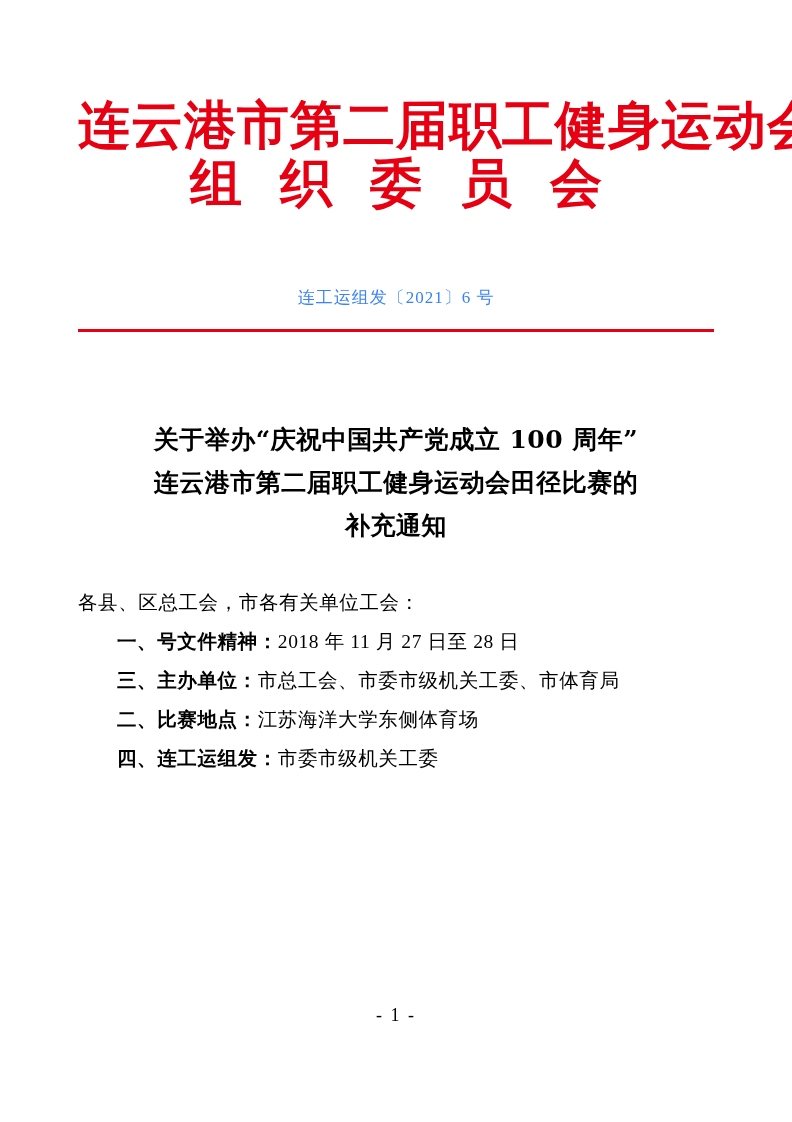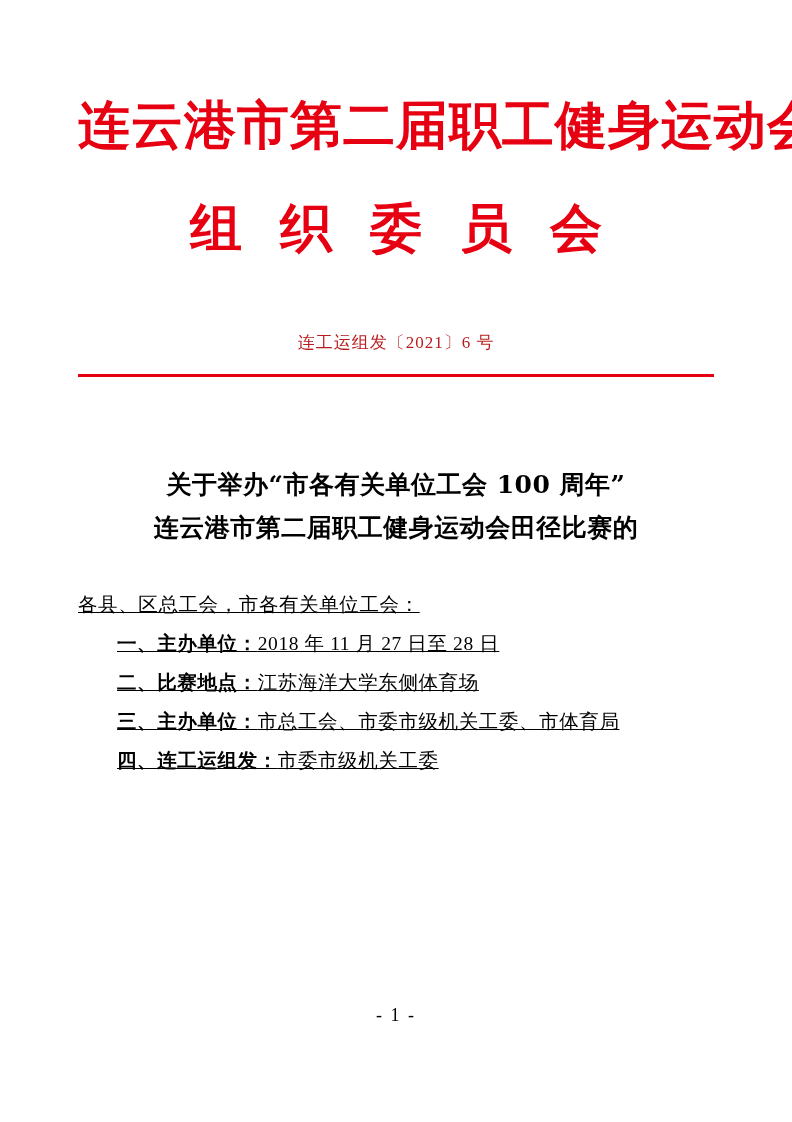--- a/index.html
+++ b/index.html
@@ -34,30 +34,29 @@
     font-family: "DejaVu Serif", "Liberation Serif", serif;
     font-weight: bold;
     font-size: 52px;
     line-height: 1.12;
     letter-spacing: 1px;
     white-space: nowrap;
   }
   .letterhead .lh-line.spaced {
     letter-spacing: 38px;
     padding-left: 38px;
-    margin-top: 45px;
   }
 
   
   .doc-number {
     text-align: center;
     font-size: 17px;
     letter-spacing: 1px;
     margin-top: 74px;
-    color: #b91c1c;
+    color: #3b82f6;
     font-family: "Liberation Serif", "DejaVu Serif", serif;
   }
 
   .red-rule {
     height: 2.5px;
     background: #e60012;
     margin-top: 20px;
   }
 
   
@@ -74,21 +73,20 @@
     display: block;
     white-space: nowrap;
   }
 
   
   .body-text {
     margin-top: 36px;
     font-size: 19.5px;
     line-height: 2.0;
     letter-spacing: 0.6px;
-    text-decoration: underline;
   }
   .salutation {
     text-indent: 0;
   }
   .para {
     text-indent: 2em;
     text-align: justify;
   }
   .item {
     text-indent: 2em;
@@ -117,35 +115,36 @@
   <div class="letterhead">
     <div class="lh-line">连云港市第二届职工健身运动会</div>
     <div class="lh-line spaced">组织委员会</div>
   </div>
 
   <div class="doc-number">连工运组发〔2021〕6 号</div>
 
   <div class="red-rule"></div>
 
   <div class="doc-title">
-    <span class="t-line">关于举办“市各有关单位工会 100 周年”</span>
+    <span class="t-line">关于举办“庆祝中国共产党成立 100 周年”</span>
     <span class="t-line">连云港市第二届职工健身运动会田径比赛的</span>
+    <span class="t-line">补充通知</span>
   </div>
 
   <div class="body-text">
     <div class="salutation">各县、区总工会，市各有关单位工会：</div>
 
     <div class="item">
-      <span class="item-label">一、主办单位：</span><span class="item-value">2018 年 11 月 27 日至 28 日</span>
+      <span class="item-label">一、号文件精神：</span><span class="item-value">2018 年 11 月 27 日至 28 日</span>
+    </div>
+    <div class="item">
+      <span class="item-label">三、主办单位：</span><span class="item-value">市总工会、市委市级机关工委、市体育局</span>
     </div>
     <div class="item">
       <span class="item-label">二、比赛地点：</span><span class="item-value">江苏海洋大学东侧体育场</span>
-    </div>
-    <div class="item">
-      <span class="item-label">三、主办单位：</span><span class="item-value">市总工会、市委市级机关工委、市体育局</span>
     </div>
     <div class="item">
       <span class="item-label">四、连工运组发：</span><span class="item-value">市委市级机关工委</span>
     </div>
   </div>
 
   <div class="page-footer">- 1 -</div>
 
 </div>
 

